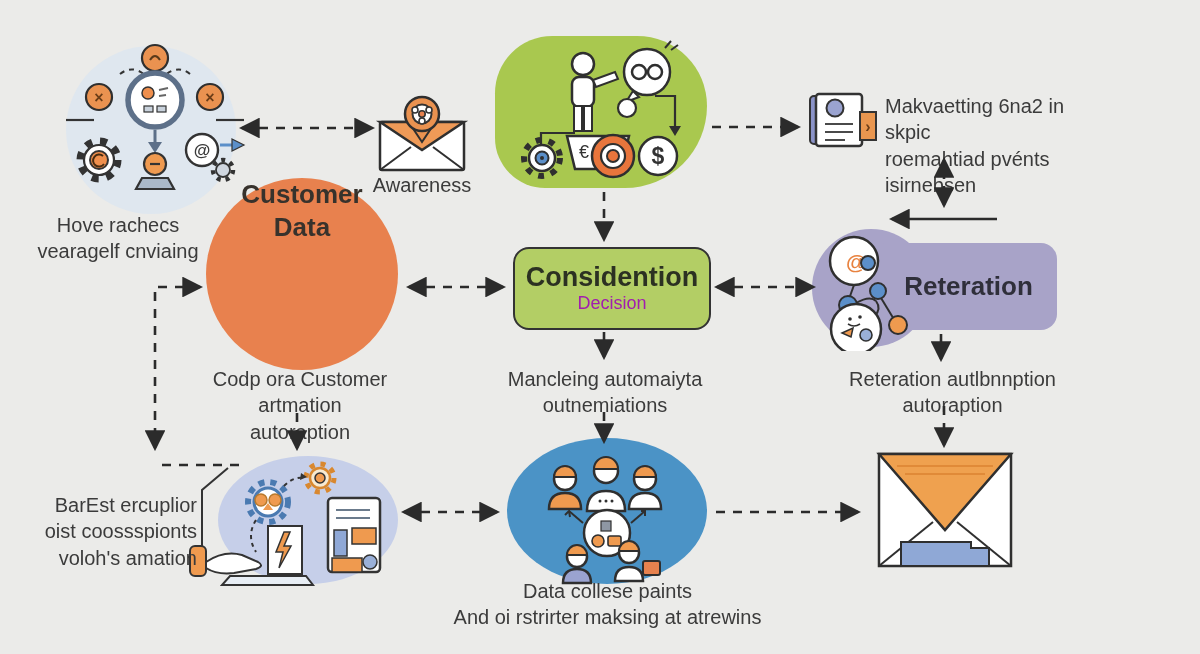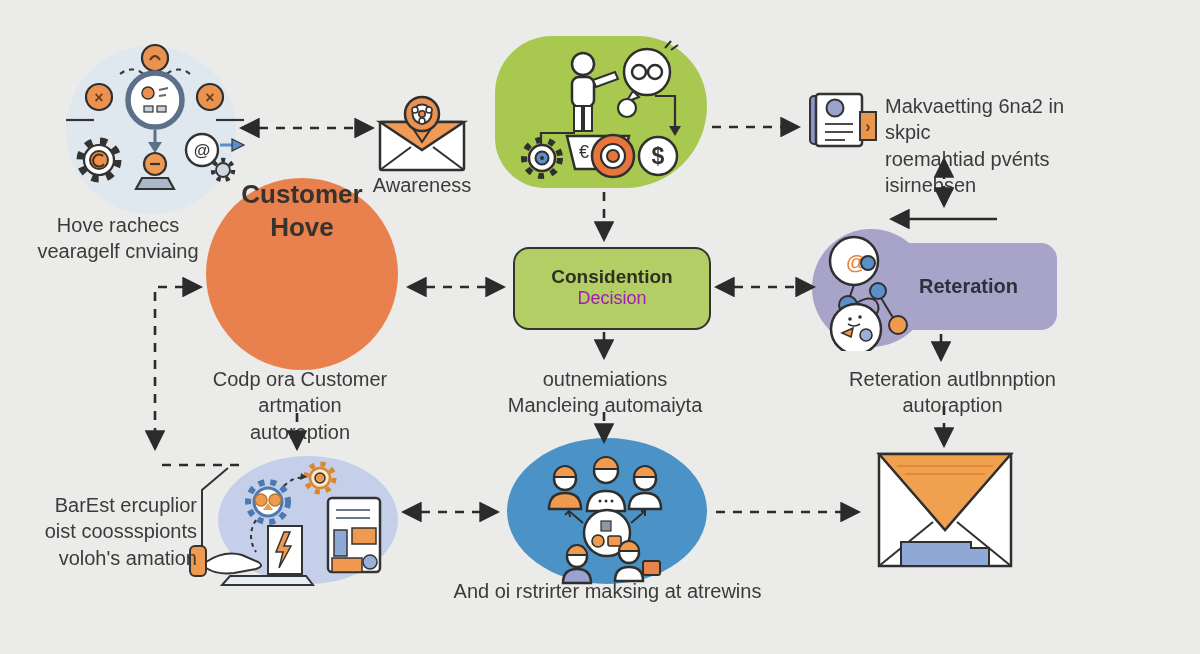--- a/index.html
+++ b/index.html
@@ -13,26 +13,26 @@
   
   .cluster-blob{position:absolute;left:66px;top:46px;width:170px;height:168px;border-radius:50%;background:#dfe7ef;}
   .green-blob{position:absolute;left:495px;top:36px;width:212px;height:152px;background:#a9c84f;
               border-radius:64px 78px 92px 56px;}
   .orange-circle{position:absolute;left:206px;top:178px;width:192px;height:192px;border-radius:50%;
                  background:#e8814e;display:flex;align-items:flex-start;justify-content:center;}
   .orange-circle .txt{font-size:26px;font-weight:bold;color:#37322c;text-align:center;line-height:1.25;}
   .green-box{position:absolute;left:513px;top:247px;width:194px;height:79px;background:#b3ce65;
              border:2.5px solid #333;border-radius:16px;display:flex;flex-direction:column;
              align-items:center;justify-content:center;}
-  .green-box .t1{font-size:19px;font-weight:bold;color:#2c3122;line-height:1.1;}
+  .green-box .t1{font-size:27px;font-weight:bold;color:#2c3122;line-height:1.1;}
   .green-box .t2{font-size:18px;color:#a21caf;line-height:1.2;}
   .purple-blob{position:absolute;left:812px;top:229px;width:118px;height:118px;border-radius:50%;background:#a8a3c8;}
   .purple-rect{position:absolute;left:880px;top:243px;width:177px;height:87px;background:#a8a3c8;
                border-radius:4px 16px 16px 4px;display:flex;align-items:center;justify-content:center;}
-  .purple-rect .txt{font-size:20px;font-weight:bold;color:#2f2f3a;}
+  .purple-rect .txt{font-size:26px;font-weight:bold;color:#2f2f3a;}
 
   svg text{font-family:"Liberation Sans",sans-serif;}
 </style>
 </head>
 <body>
 
 <div class="stage">
 
   <div class="cluster-blob"></div>
   <svg class="abs" style="left:58px;top:42px" width="196" height="180" viewBox="0 0 196 180">
@@ -131,21 +131,21 @@
     <text x="62" y="44" font-size="16" font-weight="bold" fill="#6b3d18" text-anchor="middle">›</text>
   </svg>
   <div class="caption left" style="left:885px;top:93px;width:225px">
     <div>Makvaetting 6na2 in skpic</div>
     <div>roemahtiad pvénts isirnebsen</div>
   </div>
 
   <div class="orange-circle">
     <div class="txt">
       <div>Customer</div>
-      <div>Hove</div>
+      <div>Data</div>
     </div>
   </div>
 
   <div class="green-box">
     <div class="t1">Considention</div>
     <div class="t2">Decision</div>
   </div>
 
   <div class="purple-blob"></div>
   <div class="purple-rect">
@@ -170,22 +170,22 @@
     <circle cx="38" cy="90" r="1.8" fill="#2f2f2f"></circle>
     <circle cx="48" cy="88" r="1.8" fill="#2f2f2f"></circle>
     <path d="M36,95 q6,4 12,0" fill="none" stroke="#2f2f2f" stroke-width="1.6"></path>
   </svg>
 
   <div class="caption" style="left:175px;top:366px;width:250px">
     <div>Codp ora Customer artmation</div>
     <div>autoraption</div>
   </div>
   <div class="caption" style="left:480px;top:366px;width:250px">
+    <div>Mancleing automaiyta</div>
     <div>outnemiations</div>
-    <div>Mancleing automaiyta</div>
   </div>
   <div class="caption" style="left:830px;top:366px;width:245px">
     <div>Reteration autlbnnption</div>
     <div>autoraption</div>
   </div>
 
   <svg class="abs" style="left:160px;top:440px" width="260" height="160" viewBox="0 0 260 160">
     <ellipse cx="148" cy="80" rx="90" ry="64" fill="#c6cfe9"></ellipse>
     <path d="M68,28 L42,50 L42,122 L68,122" fill="none" stroke="#333" stroke-width="2"></path>
     <rect x="30" y="106" width="16" height="30" rx="5" fill="#ef9a4f" stroke="#333" stroke-width="2"></rect>
@@ -242,20 +242,21 @@
     <rect x="103" y="99" width="13" height="10" rx="2" fill="#ef9a4f" stroke="#2f2f2f" stroke-width="1.6"></rect>
     <path d="M58,146 q0,-14 14,-14 q14,0 14,14 z" fill="#9aa3d0" stroke="#2f2f2f" stroke-width="2.5"></path>
     <circle cx="72" cy="120" r="10" fill="#ffffff" stroke="#2f2f2f" stroke-width="2.5"></circle>
     <path d="M62,118 a10,10 0 0 1 20,0 z" fill="#ef9a4f" stroke="#2f2f2f" stroke-width="2"></path>
     <path d="M110,144 q0,-14 14,-14 q14,0 14,14 z" fill="#ffffff" stroke="#2f2f2f" stroke-width="2.5"></path>
     <circle cx="124" cy="116" r="10" fill="#ffffff" stroke="#2f2f2f" stroke-width="2.5"></circle>
     <path d="M114,114 a10,10 0 0 1 20,0 z" fill="#ef9a4f" stroke="#2f2f2f" stroke-width="2"></path>
     <rect x="138" y="124" width="17" height="14" rx="2" fill="#e8824e" stroke="#2f2f2f" stroke-width="2"></rect>
   </svg>
   <div class="caption" style="left:400px;top:578px;width:415px">
+    <div>Data collese paints</div>
     <div>And oi rstrirter maksing at atrewins</div>
   </div>
 
   <svg class="abs" style="left:875px;top:450px" width="140" height="120" viewBox="0 0 140 120">
     <rect x="4" y="4" width="132" height="112" fill="#ffffff" stroke="#2f2f2f" stroke-width="2.5"></rect>
     <path d="M4,4 L70,80 L136,4 Z" fill="#efa14f" stroke="#2f2f2f" stroke-width="2.5"></path>
     <line x1="22" y1="16" x2="118" y2="16" stroke="#e08a38" stroke-width="2"></line>
     <line x1="30" y1="24" x2="110" y2="24" stroke="#e08a38" stroke-width="2"></line>
     <line x1="4" y1="116" x2="58" y2="72" stroke="#2f2f2f" stroke-width="2"></line>
     <line x1="136" y1="116" x2="82" y2="72" stroke="#2f2f2f" stroke-width="2"></line>

